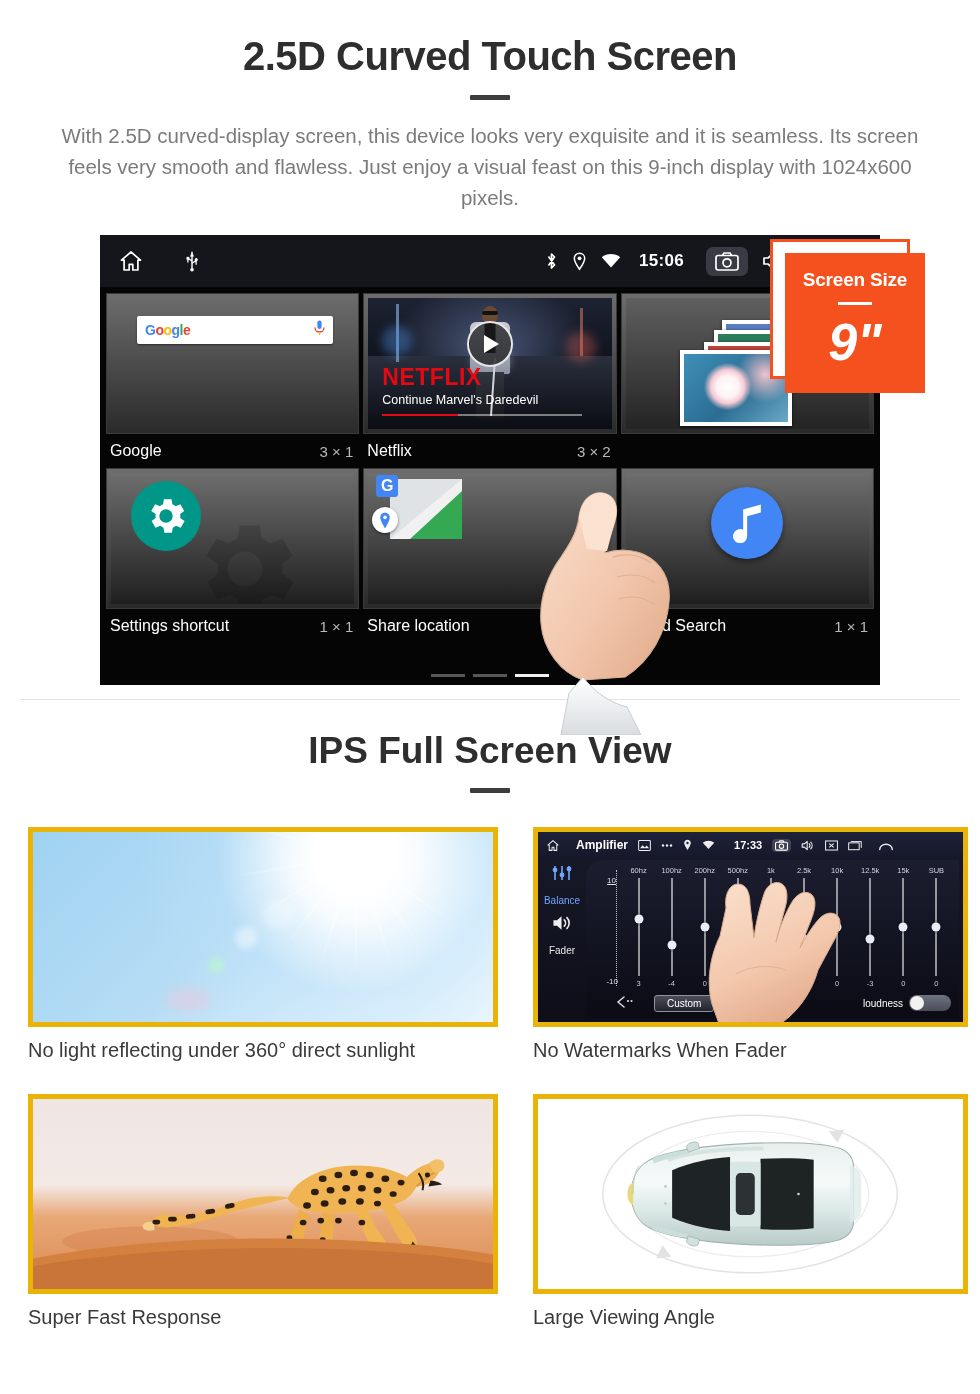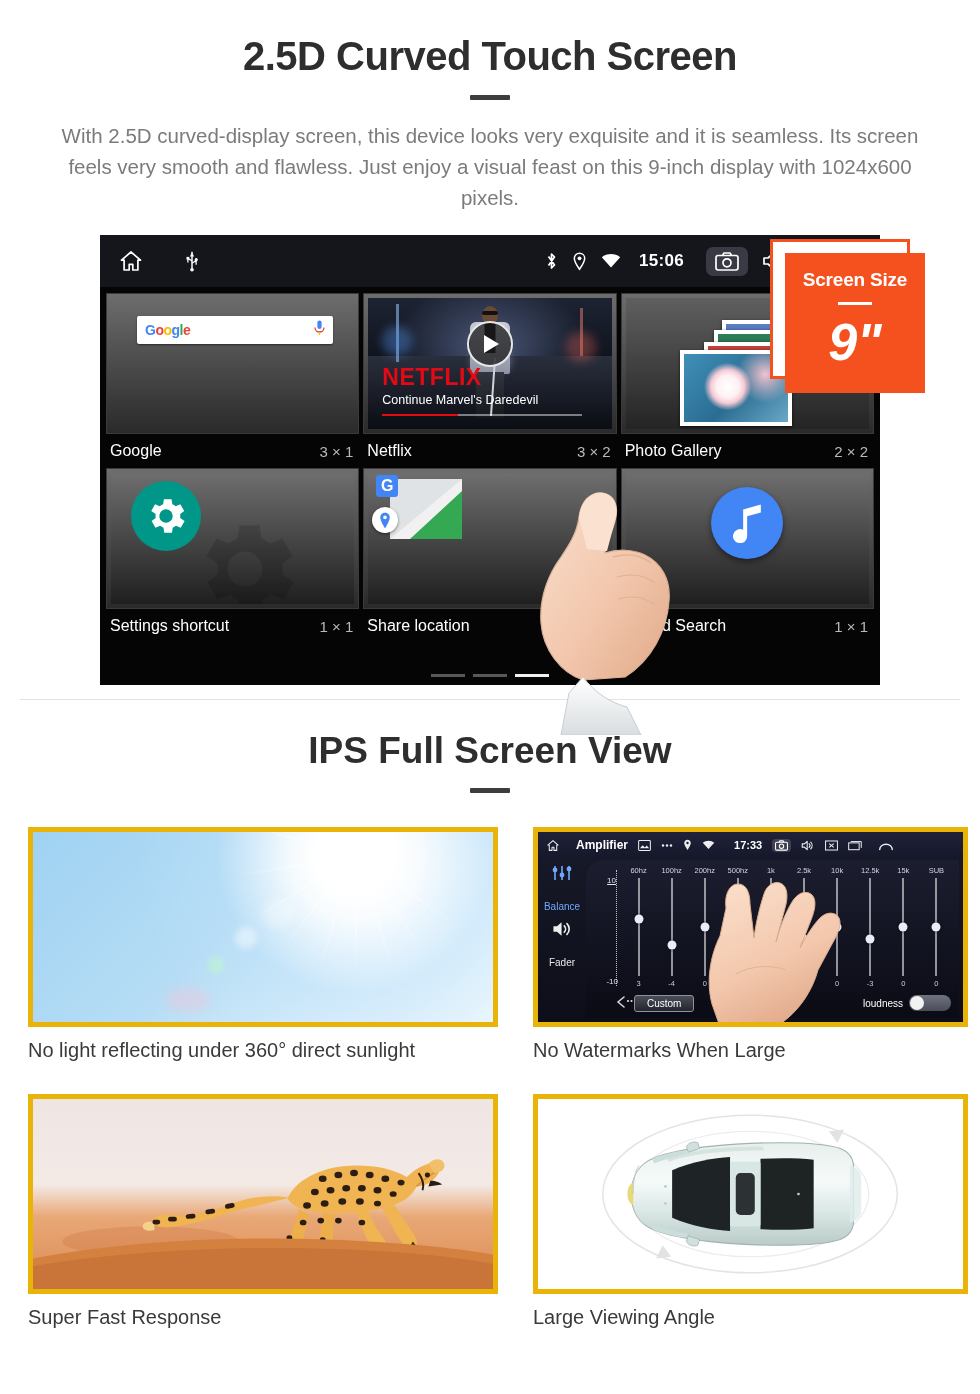--- a/index.html
+++ b/index.html
@@ -172,33 +172,33 @@
 
   
   .amp { position:absolute; inset:0; background: linear-gradient(#181a2a, #0d0e18); color:#fff; }
   .amp-bar { display:flex; align-items:center; height: 26px; padding: 0 8px; gap: 10px; background: linear-gradient(#20223a,#15172a); font-size: 11px; }
   .amp-title { font-weight:bold; font-size: 12px; margin-left: 6px; }
   .amp-ic { opacity:.92; display:flex; }
   .amp-clock { font-size: 11px; font-weight:bold; margin-left: 9px; }
   .amp-cam { background: rgba(255,255,255,.16); border-radius:4px; padding: 1px 3px; display:flex; }
   .amp-body { position:relative; display:flex; height: calc(100% - 26px); }
   .amp-side { width: 48px; padding-top: 6px; text-align:center; }
-  .amp-side .lbl { font-size: 10px; margin-top: 15px; }
+  .amp-side .lbl { font-size: 10px; margin-top: 9px; }
   .amp-side .balance { color:#6ea8ff; }
   .amp-side .fader { color:#e8e8e8; }
   .amp-main { position:relative; flex:1; background: linear-gradient(#1c1e30,#0a0b14); border-top-left-radius: 18px; margin: 2px 4px 4px 0; }
   .bands { position:absolute; left: 36px; right: 6px; top: 6px; bottom: 30px; display:flex; }
   .band { flex:1; display:flex; flex-direction:column; align-items:center; }
   .band .bname { font-size: 7.5px; color:#cfd4e6; }
   .band .track { position:relative; flex:1; width: 2px; background: rgba(255,255,255,.55); margin: 3px 0; }
   .band .knob { position:absolute; left:50%; transform:translate(-50%,-50%); width: 9px; height:9px; border-radius:50%; background:#e9edf7; box-shadow:0 0 3px rgba(0,0,0,.8); }
   .band .bval { font-size: 7.5px; color:#c6cadb; }
   .scale { position:absolute; left: 6px; top: 8px; bottom: 30px; width: 30px; font-size: 8px; color:#dfe3f0; }
   .ruler { position:absolute; left: 24px; top: 2px; bottom: 2px; width:1px; border-left: 1px dotted rgba(255,255,255,.75); }
-  .amp-foot { position:absolute; left: 30px; right: 8px; bottom: 4px; height: 22px; display:flex; align-items:center; gap: 0; }
+  .amp-foot { position:absolute; left: 30px; right: 8px; bottom: 4px; height: 22px; display:flex; align-items:center; gap: 20px; }
   .custom-btn { background: linear-gradient(#4a4d58,#23252e); border:1px solid #8d91a0; border-radius:3px; padding: 2px 12px; font-size: 10px; color:#fff; }
   .loud { margin-left:auto; display:flex; align-items:center; gap: 6px; font-size: 10px; }
   .toggle { width: 42px; height: 16px; border-radius: 9px; background: linear-gradient(#6f7380,#4a4d58); position:relative; }
   .toggle:after { content:""; position:absolute; left:1px; top:1px; width:14px; height:14px; border-radius:50%; background:#f2f2f2; }
   .amp-hand { position:absolute; left: 120px; top: 18px; width: 150px; height: 165px; }
 
   
   .cheetah-bg { position:absolute; inset:0; background: linear-gradient(#efe6e4 0%, #f3eae6 45%, #e9a877 62%, #d98a52 100%); }
 
   
@@ -345,24 +345,20 @@
                       <i style="background:linear-gradient(#2f7f5b,#14523a)"></i>
                     </div>
                   <div class="frame" style="left:78px; top:44px; width:74px; height:52px;">
                       <i style="background:linear-gradient(#c0433a,#7d241f)"></i>
                     </div>
                   <div class="frame" style="left:54px; top:52px; width:112px; height:76px;">
                     <i style="background: radial-gradient(circle at 42% 48%, #ffffff 0%, #fdf1f3 16%, #f6c9d4 24%, rgba(0,0,0,0) 34%), radial-gradient(circle at 78% 30%, #f0c3cf 0%, rgba(0,0,0,0) 30%), linear-gradient(135deg,#3f8fb8,#2b6d92 55%,#6aa8c6)"></i>
                   </div>
                 </div>
               </div>
-              <div class="tile-label">
-                <span>Photo Gallery</span>
-                <span class="tile-size">2 × 2</span>
-              </div>
             </div>
           </div>
 
           <div class="row">
 
             <div class="cell">
               <div class="tile">
                 <div class="set">
                   <div class="gear-ghost">
                     <svg width="120" height="120" viewBox="0 0 24 24">
@@ -691,21 +687,21 @@
                              C 100 58 108 46 114 40 C 121 33 130 34 133 40 C 136 46 132 56 126 66
                              L 112 92 C 106 114 92 134 74 146 C 58 157 40 160 28 156 L 18 160
                              L 6 126 C 0 104 4 78 14 58 Z" fill="url(#skin2)" stroke="#d9ad8e" stroke-width="1"></path>
                     <path d="M30 96 C 44 88 64 86 80 92" fill="none" stroke="#e2b395" stroke-width="1"></path>
                   </svg>
                 </div>
               </div>
             </div>
           </div>
         </div>
-        <div class="cap">No Watermarks When Large</div>
+        <div class="cap">No Watermarks When Fader</div>
       </div>
 
       <div class="card">
         <div class="thumb">
           <div class="cheetah-bg"></div>
           <svg width="100%" height="100%" viewBox="0 0 470 200" preserveAspectRatio="none" style="position:absolute;inset:0">
             <ellipse cx="120" cy="150" rx="90" ry="16" fill="rgba(200,110,60,.28)"></ellipse>
             <ellipse cx="200" cy="160" rx="60" ry="12" fill="rgba(200,110,60,.22)"></ellipse>
             <path d="M260 105 C 270 82 300 70 330 70 C 352 70 368 74 382 82
                      C 392 72 404 66 412 68 C 418 70 416 78 410 84

